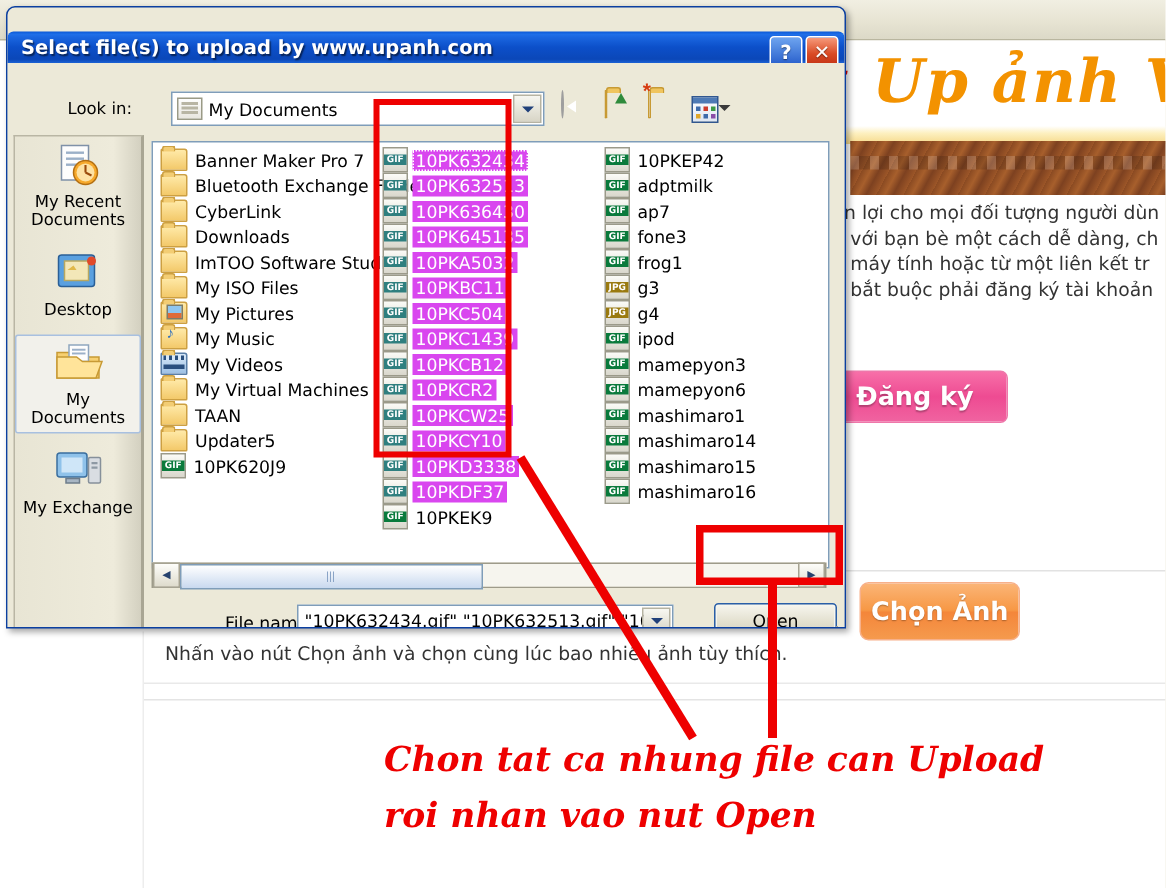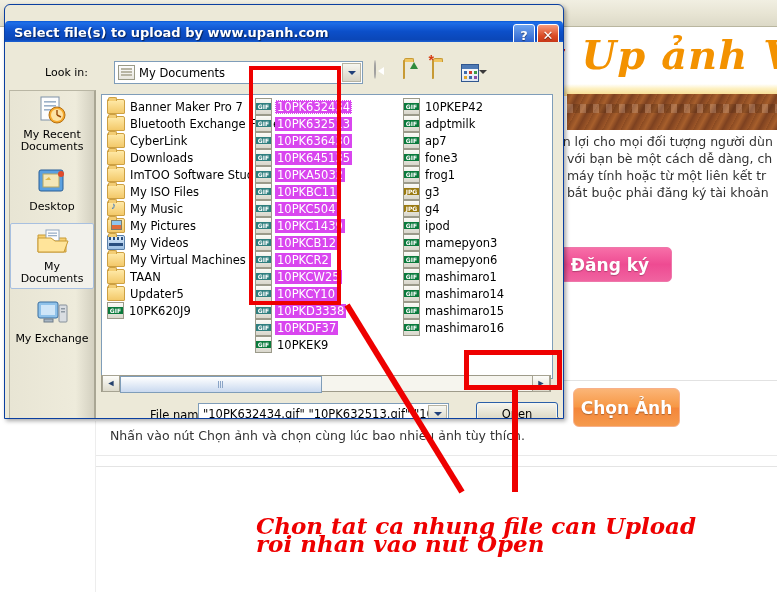--- a/index.html
+++ b/index.html
@@ -199,21 +199,21 @@
 
   
   .anno{position:absolute;pointer-events:none;}
   #anno-files-box{left:249px;top:66px;width:92px;height:239px;
      border:4px solid #ee0000;box-sizing:border-box;}
   #anno-open-box{left:464px;top:350px;width:98px;height:40px;
      border:5px solid #ee0000;box-sizing:border-box;}
   #anno-svg{left:0;top:0;width:777px;height:592px;}
   .anno-text{position:absolute;color:#ee0000;font-style:italic;font-weight:bold;
      font-family:"DejaVu Serif",serif;font-size:23px;white-space:nowrap;}
-  #anno-line1{left:256px;top:512px;}
+  #anno-line1{left:256px;top:493px;}
   #anno-line2{left:256px;top:530px;}
 </style>
 </head>
 <body>
 
 <div id="webpage">
   <div class="wp-topbar"></div>
   <div class="wp-leftpanel"></div>
 
   <div class="wp-logo-strip">
@@ -347,26 +347,26 @@
             </div>
             <div class="lrow">
               <span class="ico-folder"></span>
               <span class="lname">ImTOO Software Studio</span>
             </div>
             <div class="lrow">
               <span class="ico-folder"></span>
               <span class="lname">My ISO Files</span>
             </div>
             <div class="lrow">
+              <span class="ico-folder pics"></span>
+              <span class="lname">My Pictures</span>
+            </div>
+            <div class="lrow">
               <span class="ico-folder music"></span>
               <span class="lname">My Music</span>
-            </div>
-            <div class="lrow">
-              <span class="ico-folder pics"></span>
-              <span class="lname">My Pictures</span>
             </div>
             <div class="lrow">
               <span class="ico-folder video"></span>
               <span class="lname">My Videos</span>
             </div>
             <div class="lrow">
               <span class="ico-folder"></span>
               <span class="lname">My Virtual Machines</span>
             </div>
             <div class="lrow">

